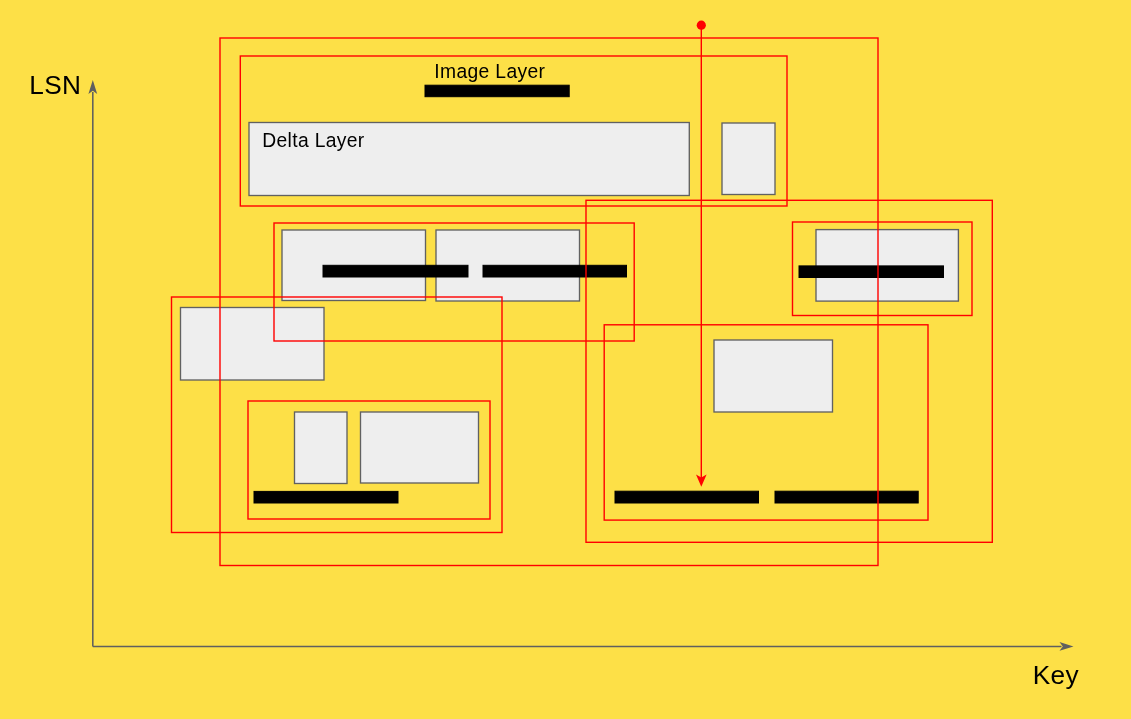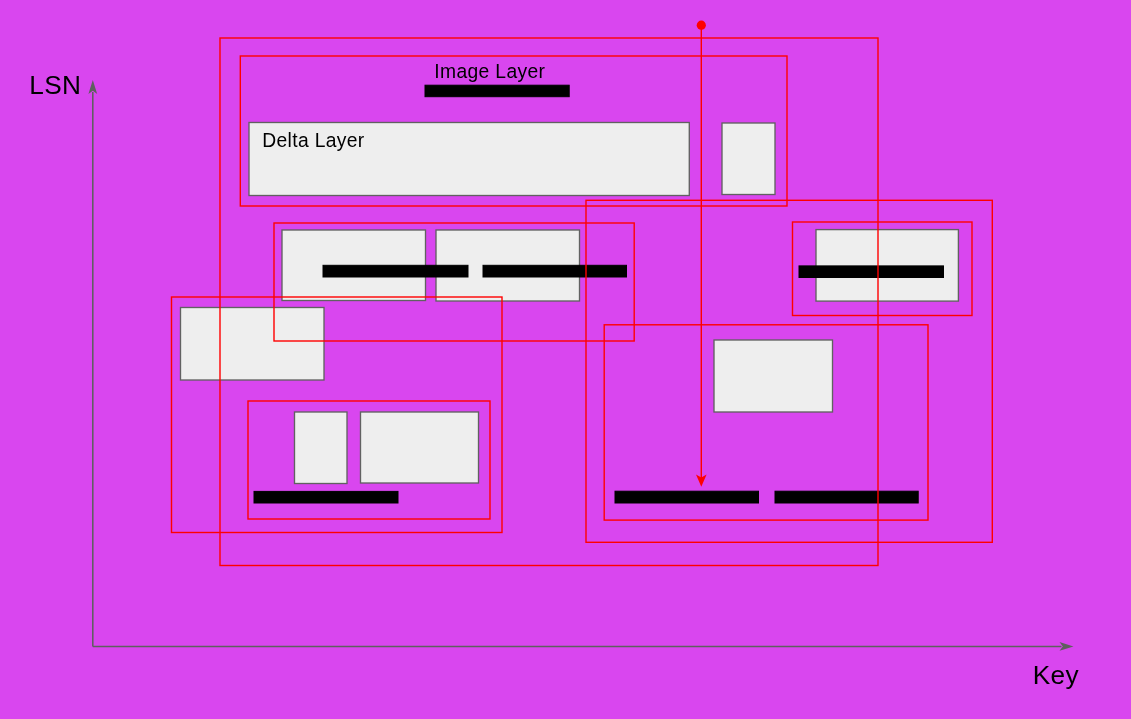--- a/index.html
+++ b/index.html
@@ -8,21 +8,21 @@
     background: #ffffff;
     width: 1131px;
     height: 719px;
     overflow: hidden;
     font-family: "Liberation Sans", sans-serif;
   }
   #diagram-root {
     position: relative;
     width: 1131px;
     height: 719px;
-    background: #d946ef;
+    background: #fde047;
   }
   svg text {
     font-family: "Liberation Sans", sans-serif;
     fill: #000000;
     letter-spacing: 0.35px;
   }
 </style>
 </head>
 <body>
 

